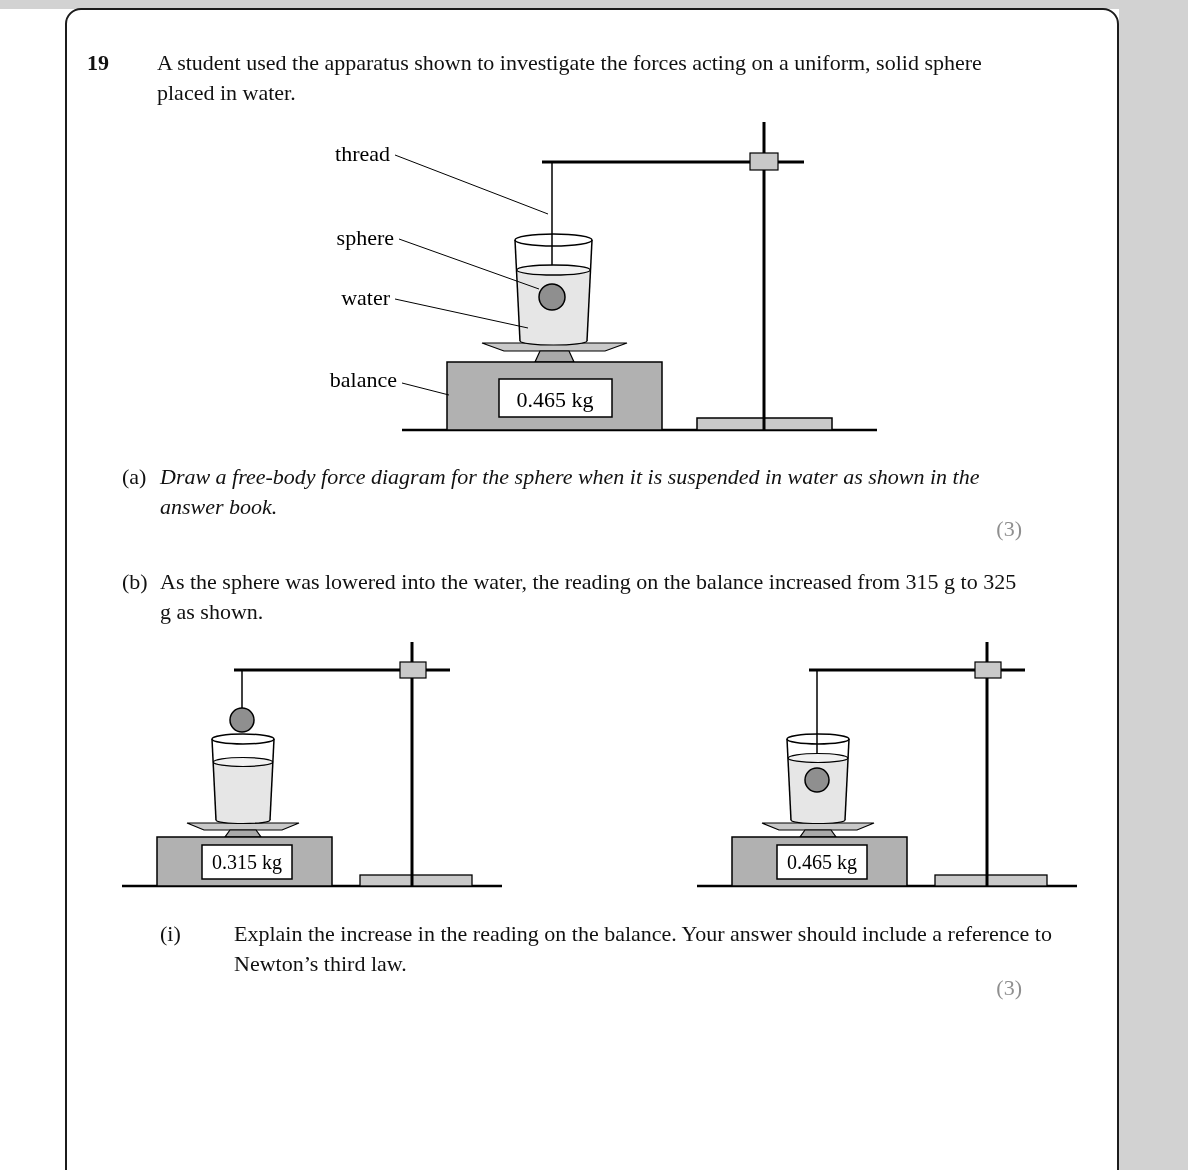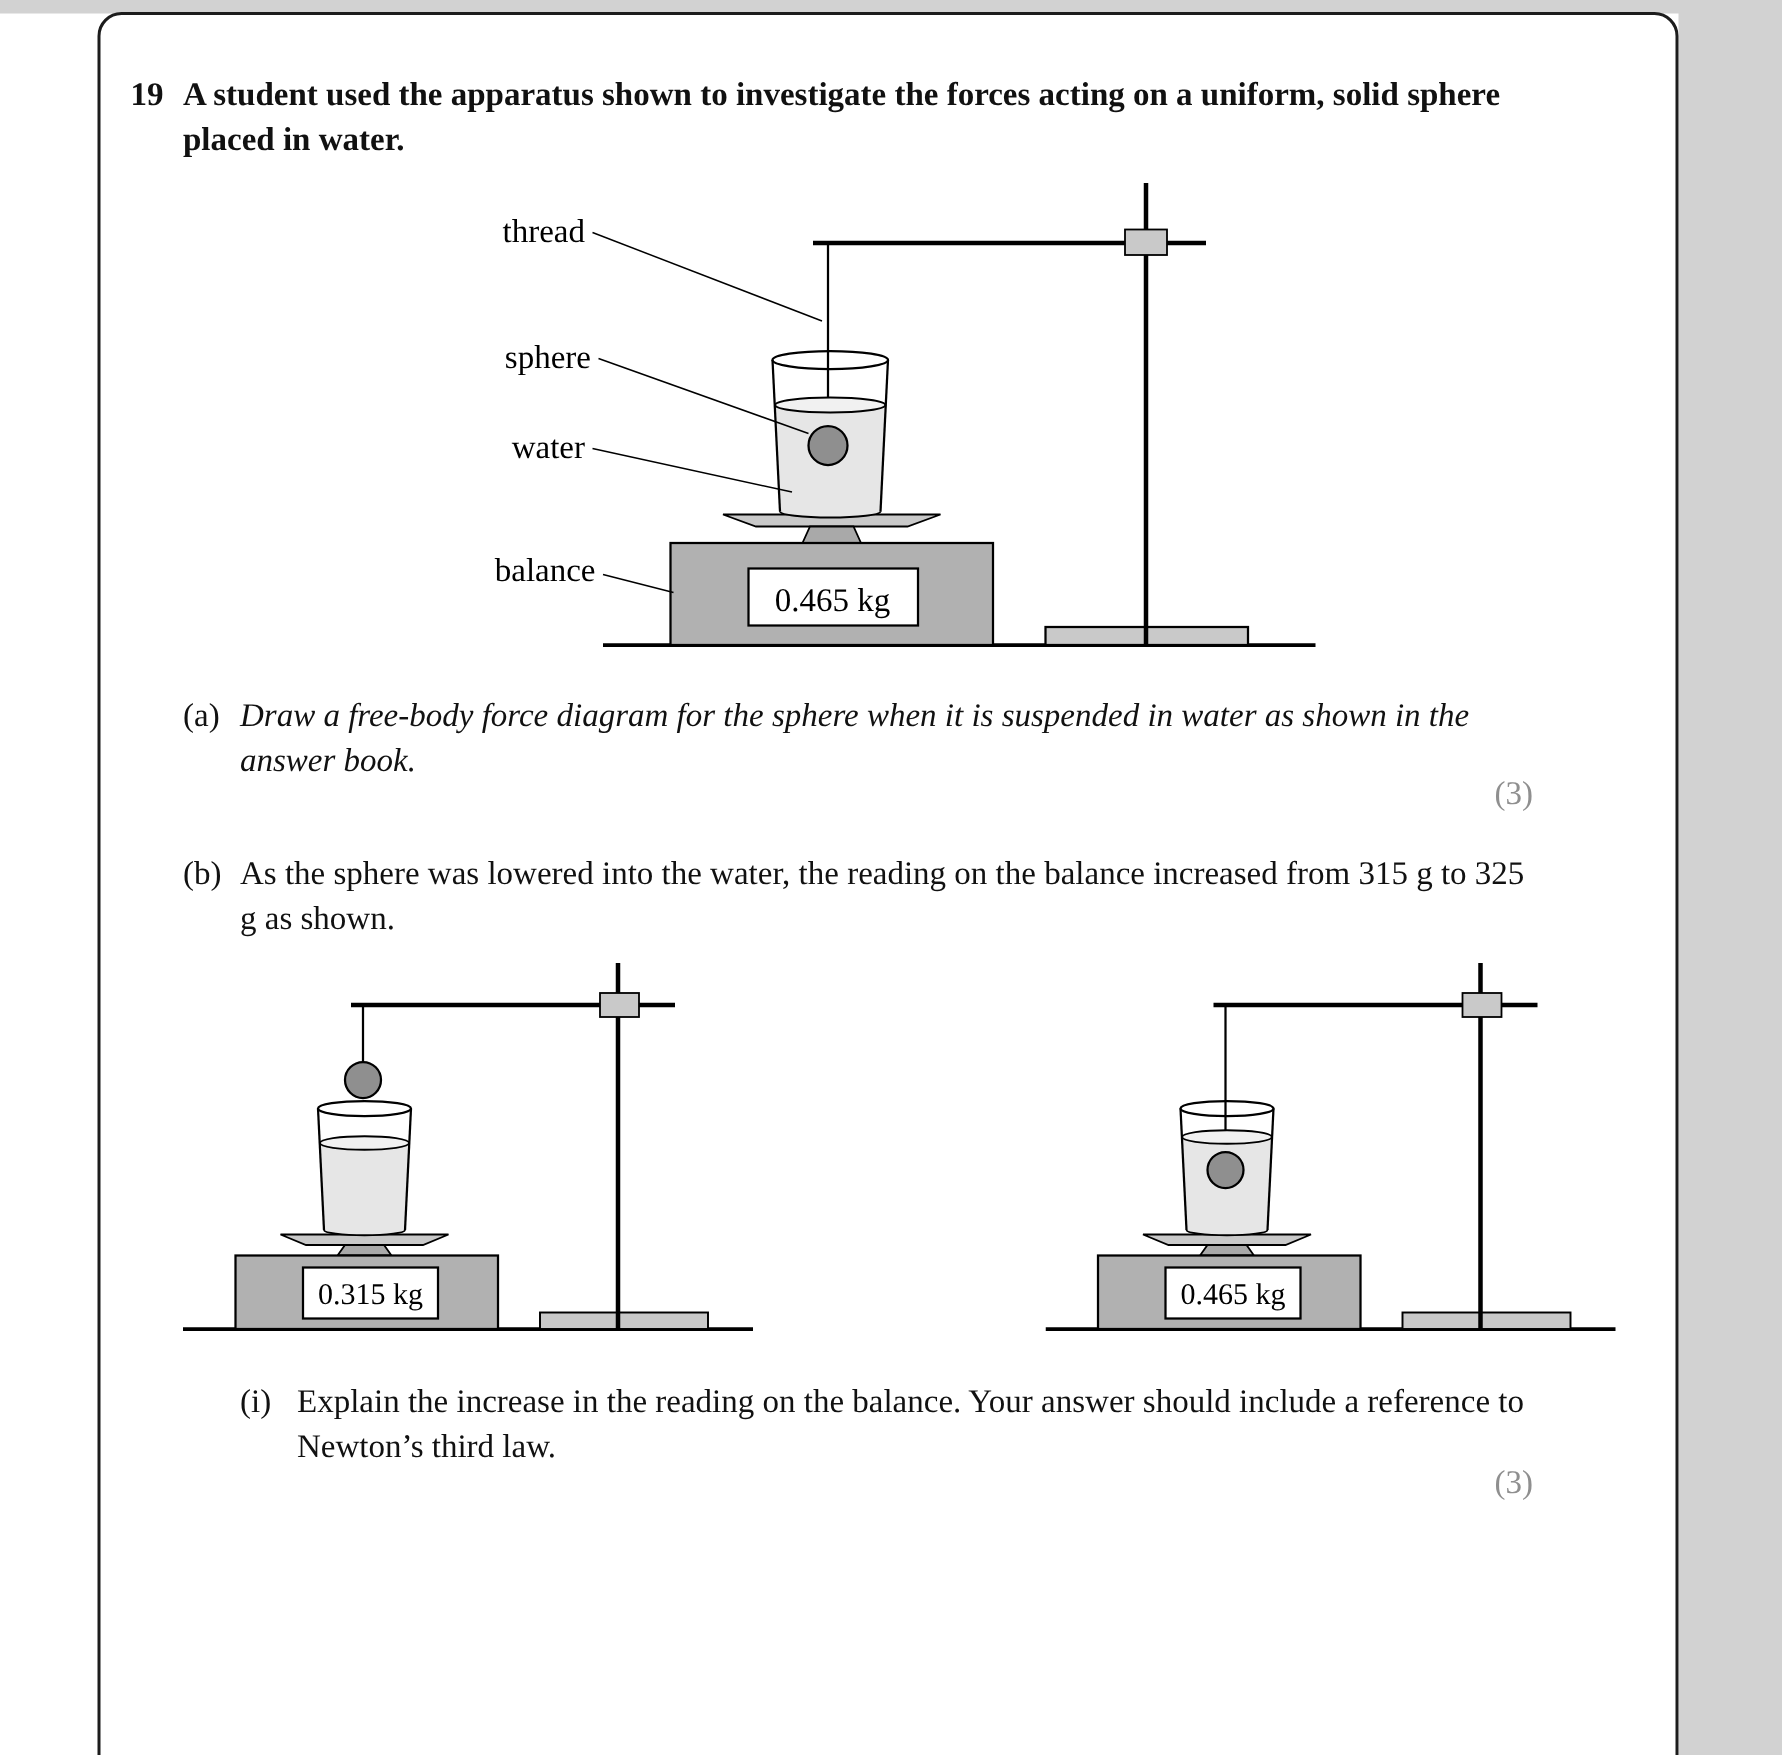--- a/index.html
+++ b/index.html
@@ -25,23 +25,23 @@
 </style>
 </head>
 <body>
 
 <div class="outer">
   <div class="top-band"></div>
   <div class="right-band"></div>
 
   <div class="page">
 
-    <div class="row" style="left:20px; top:38px; width:920px;">
+    <div class="row" style="left:20px; top:38px; width:920px;gap:35px;">
       <div class="qnum">19</div>
-      <div class="txt" style="max-width:880px;font-weight:bold;">A student used the apparatus shown to investigate the forces acting on a uniform, solid sphere placed in water.</div>
+      <div class="txt" style="max-width:880px;">A student used the apparatus shown to investigate the forces acting on a uniform, solid sphere placed in water.</div>
     </div>
 
     <svg style="left:235px; top:107px;" width="600" height="330" viewBox="0 0 600 330">
 
       <line x1="100" y1="313" x2="575" y2="313" stroke="#000" stroke-width="2.5"></line>
 
       <g>
         <rect x="395" y="301" width="135" height="12" fill="#c9c9c9" stroke="#000" stroke-width="1.5"></rect>
         <line x1="462" y1="5" x2="462" y2="313" stroke="#000" stroke-width="3"></line>
         <line x1="240" y1="45" x2="502" y2="45" stroke="#000" stroke-width="3"></line>
@@ -141,18 +141,18 @@
         <ellipse cx="121" cy="121" rx="29.9" ry="4.5" fill="#f1f1f1" stroke="#000" stroke-width="1.2"></ellipse>
         <line x1="90" y1="102" x2="94" y2="183" stroke="#000" stroke-width="1.5"></line>
         <line x1="152" y1="102" x2="148" y2="183" stroke="#000" stroke-width="1.5"></line>
         <ellipse cx="121" cy="102" rx="31" ry="5" fill="none" stroke="#000" stroke-width="1.5"></ellipse>
       </g>
       <circle cx="120" cy="143" r="12" fill="#8f8f8f" stroke="#000" stroke-width="1.5"></circle>
     </svg>
 
     <div class="row" style="left:93px; top:909px;">
       <div class="lbl">(i)</div>
-      <div class="txt" style="max-width:820px;">Explain the increase in the reading on the balance. Your answer should include a reference to Newton’s third law.</div>
+      <div class="txt" style="max-width:820px;margin-left:36px;">Explain the increase in the reading on the balance. Your answer should include a reference to Newton’s third law.</div>
     </div>
     <div class="marks" style="top:965px;">(3)</div>
 
   </div>
 </div>
 
 </body></html>

